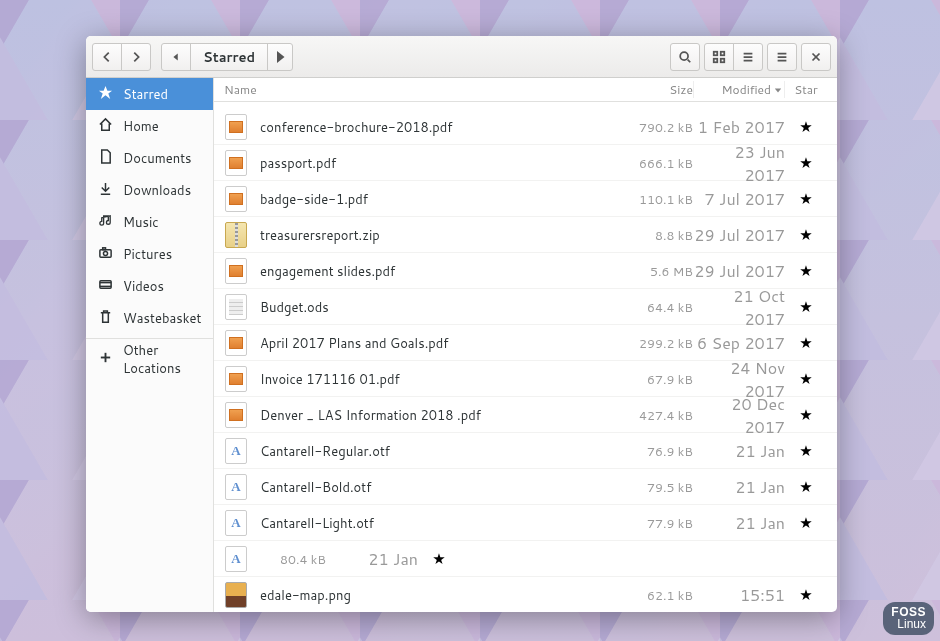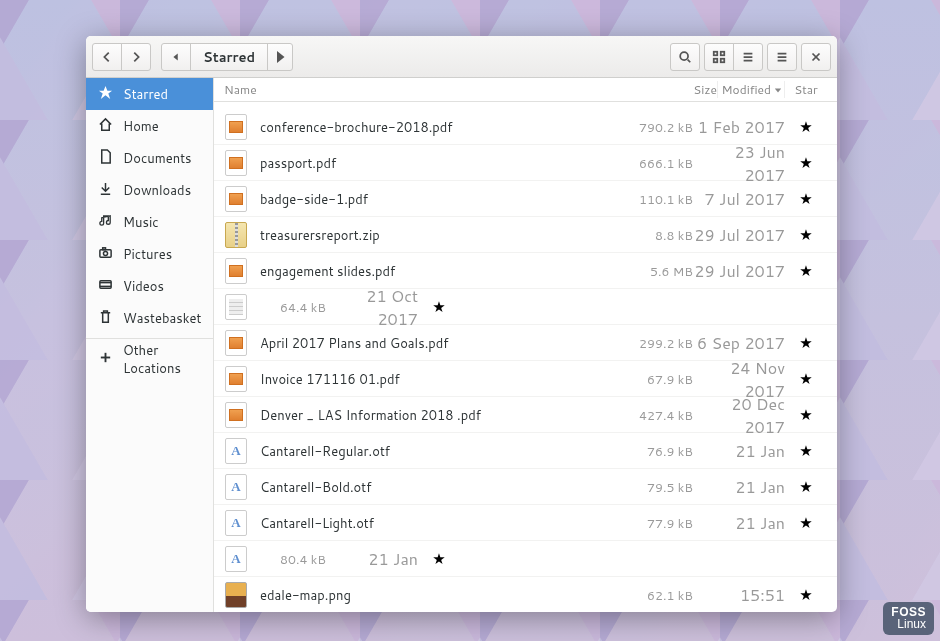--- a/index.html
+++ b/index.html
@@ -56,21 +56,21 @@
     .sidebar{width:128px;background:#fbfbfb;border-right:1px solid #e0e0de;padding-top:0;}
     .side-item{height:32px;display:flex;align-items:center;padding:0 12px;gap:10px;color:#2e3436;cursor:pointer;font-size:13px;}
     .side-item.active{background:#4a90d9;color:#fff;}
     .side-item svg{width:15px;height:15px;flex-shrink:0;}
     .side-sep{height:1px;background:#e0e0de;margin:4px 0;}
     .filepane{flex:1;display:flex;flex-direction:column;min-height:0;}
     .col-headers{height:24px;border-bottom:1px solid #e0e0de;display:flex;align-items:center;
       font-size:12px;color:#888;padding:0 10px;}
     .ch-name{flex:1;}
     .ch-size{width:66px;text-align:right;}
-    .ch-mod{width:68px;text-align:right;padding-right:2px;border-left:1px solid #eee;border-right:1px solid #eee;display:flex;align-items:center;justify-content:flex-end;gap:3px;}
+    .ch-mod{width:92px;text-align:right;padding-right:2px;border-left:1px solid #eee;border-right:1px solid #eee;display:flex;align-items:center;justify-content:flex-end;gap:3px;}
     .ch-star{width:42px;text-align:center;}
     .filelist{flex:1;overflow-y:auto;margin-top:7px;}
     .row{height:36px;display:flex;align-items:center;padding:0 10px;border-bottom:1px solid #f2f2f1;}
     .row .icon{width:24px;height:24px;margin-right:12px;display:flex;align-items:center;justify-content:center;}
     .row .fname{flex:1;color:#2e3436;white-space:nowrap;overflow:hidden;text-overflow:ellipsis;}
     .row .fsize{width:66px;text-align:right;color:#999;font-size:12.5px;}
     .row .fmod{width:92px;text-align:right;color:#999;font-size:16px;}
     .row .fstar{width:42px;text-align:center;color:#000;font-size:15px;}
     
     .fi-pdf,.fi-zip,.fi-ods,.fi-font,.fi-img{width:22px;height:26px;border:1px solid #ccc;border-radius:2px;background:#fff;position:relative;}
@@ -78,21 +78,21 @@
       background:linear-gradient(#f0a050,#e08030);border:1px solid #d07020;}
     .fi-zip{background:linear-gradient(#f5e6b0,#e8d088);border-color:#c8a850;}
     .fi-zip::after{content:"";position:absolute;left:9px;top:0;width:3px;height:100%;
       background:repeating-linear-gradient(#999 0,#999 2px,#ddd 2px,#ddd 4px);}
     .fi-ods::after{content:"";position:absolute;left:3px;right:3px;top:4px;bottom:4px;
       background:repeating-linear-gradient(#eee 0,#eee 3px,#ccc 3px,#ccc 4px);}
     .fi-font::after{content:"A";position:absolute;inset:0;display:flex;align-items:center;justify-content:center;
       color:#6090d0;font-weight:bold;font-size:13px;font-family:serif;}
     .fi-img{background:linear-gradient(180deg,#e8b050 0%,#e8b050 55%,#704028 55%,#704028 100%);border-color:#aaa;}
     .foss-badge{position:absolute;right:6px;bottom:6px;padding:4px 8px;background:rgba(40,60,80,.7);
-      border-radius:6px;color:#fff;font-family:sans-serif;font-size:12px;text-align:right;line-height:1.05;}
+      border-radius:12px;color:#fff;font-family:sans-serif;font-size:12px;text-align:right;line-height:1.05;}
     .foss-badge b{font-weight:800;letter-spacing:.5px;}
   </style>
 </head>
 <body>
 
 <div class="wallpaper"></div>
 
 <div class="window">
 
   <div class="headerbar">
@@ -279,20 +279,21 @@
             </span>
             <span class="fname">engagement slides.pdf</span>
             <span class="fsize">5.6 MB</span>
             <span class="fmod">29 Jul 2017</span>
             <span class="fstar">★</span>
           </div>
           <div class="row">
             <span class="icon">
               <span class="fi-ods"></span>
             </span>
+            <span class="fname">Budget.ods</span>
             <span class="fsize">64.4 kB</span>
             <span class="fmod">21 Oct 2017</span>
             <span class="fstar">★</span>
           </div>
           <div class="row">
             <span class="icon">
               <span class="fi-pdf"></span>
             </span>
             <span class="fname">April 2017 Plans and Goals.pdf</span>
             <span class="fsize">299.2 kB</span>

